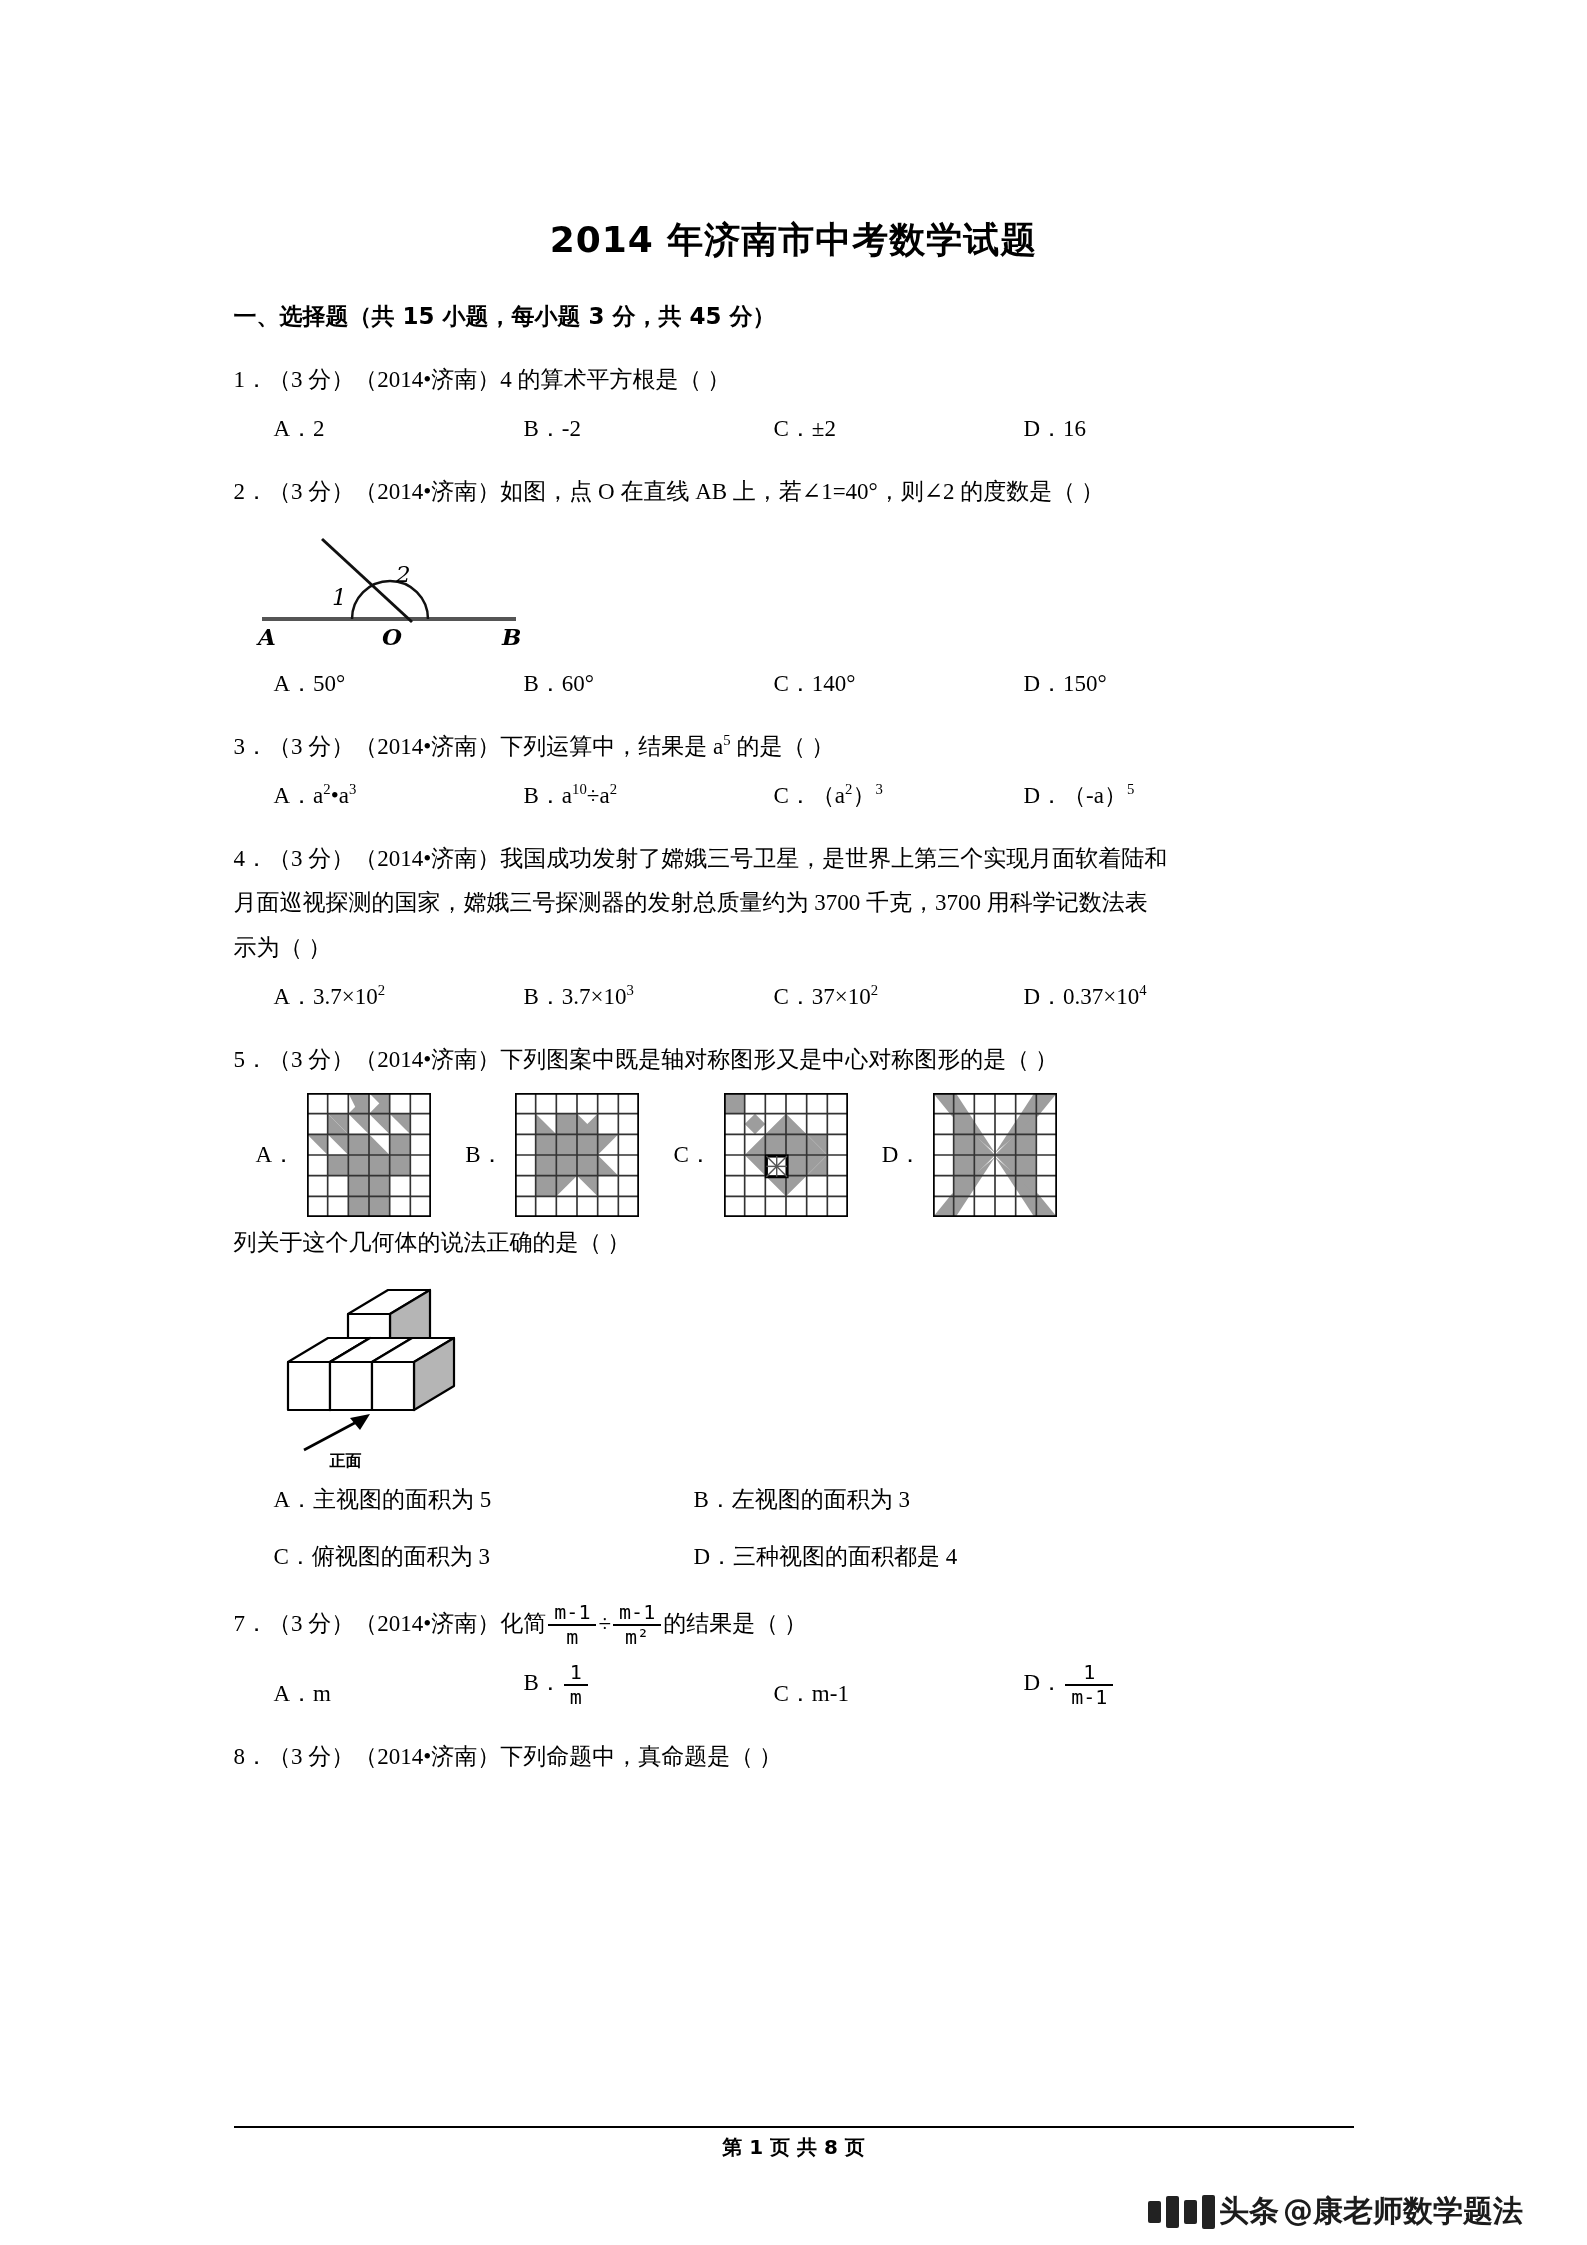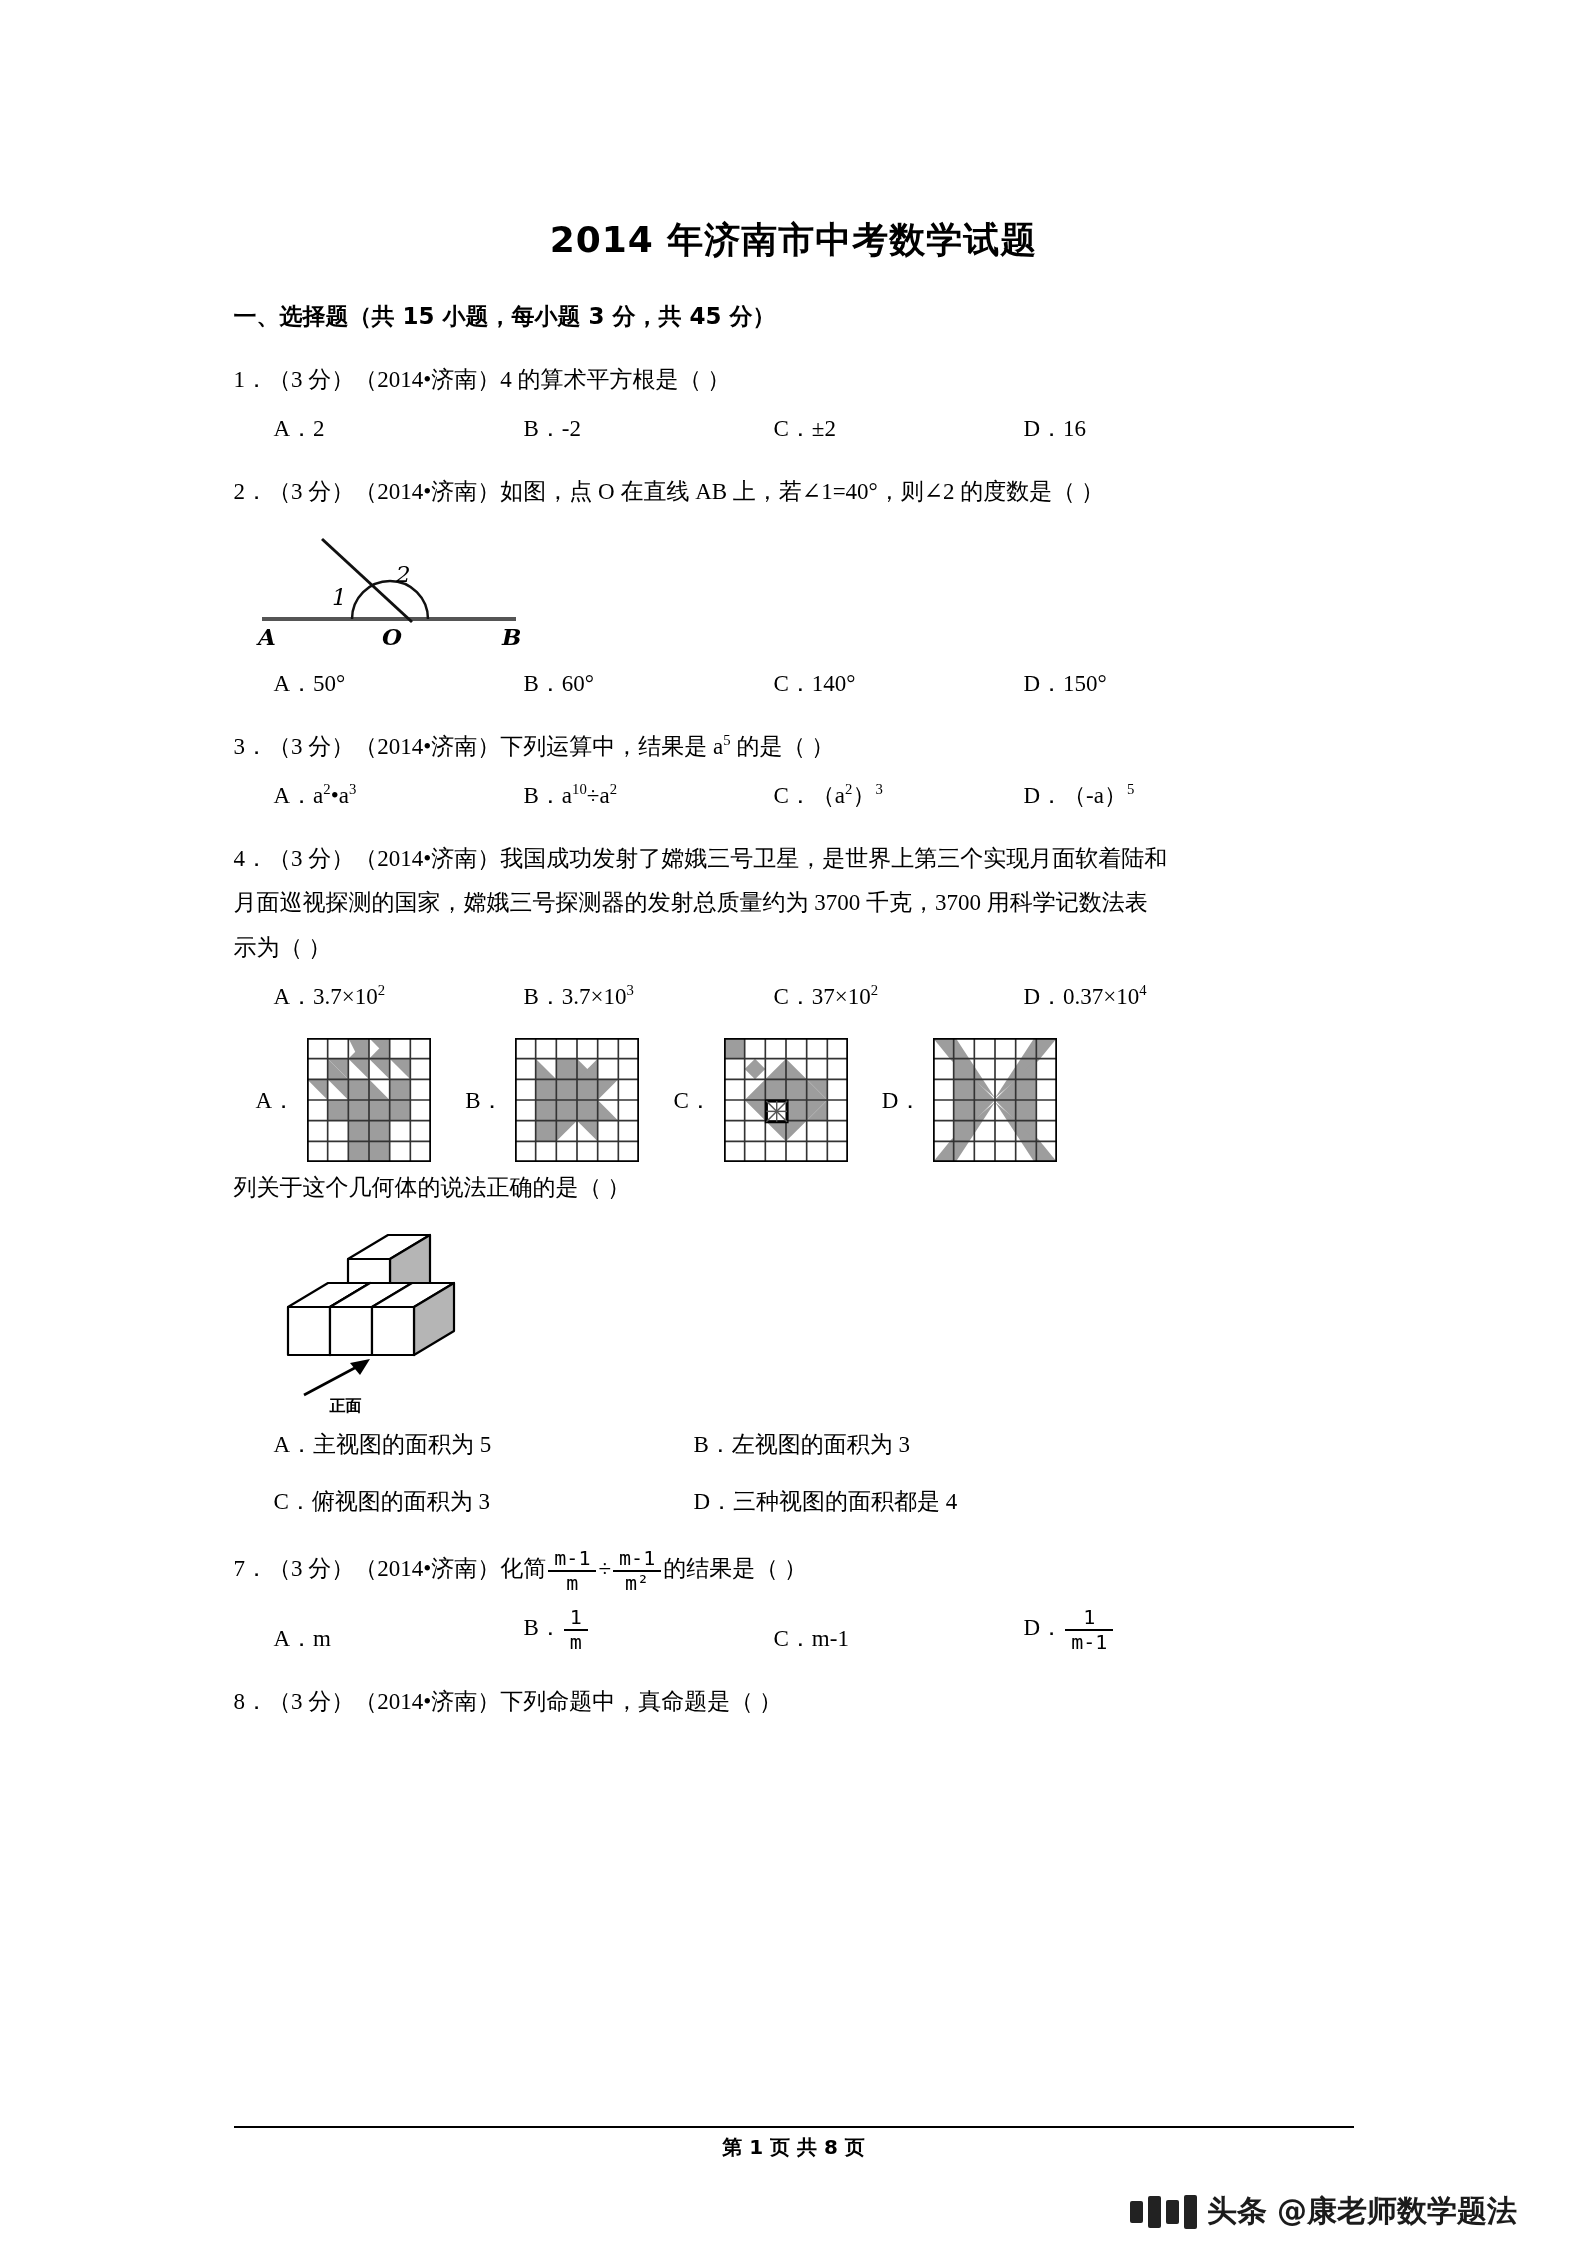--- a/index.html
+++ b/index.html
@@ -55,22 +55,22 @@
 
   
   .footer {
     position:absolute; left:0; right:0; top:2095px;
     text-align:center; font-size:20px;
     font-family:"DejaVu Sans","Liberation Sans",sans-serif; font-weight:bold;
   }
   .footer .rule { width:1120px; margin:0 auto 6px auto; border-top:2px solid #000; }
 
   .watermark {
-    position:absolute; right:70px; top:2160px;
-    display:flex; align-items:center; gap:10px;
+    position:absolute; right:64px; top:2160px;
+    display:flex; align-items:center; gap:4px;
     font-size:30px; font-weight:bold; color:#1b1b1b;
     font-family:"DejaVu Sans","Liberation Sans",sans-serif;
   }
   .wm-logo { display:flex; align-items:center; gap:5px; }
   .wm-bar { width:13px; background:#222; border-radius:2px; }
 
   
   .anglefig { margin-left:10px; }
 
   
@@ -137,20 +137,21 @@
       <span class="q-line">月面巡视探测的国家，嫦娥三号探测器的发射总质量约为 3700 千克，3700 用科学记数法表</span>
       <span class="q-line">示为（      ）</span>
     </div>
     <div class="opts four">
       <span class="opt">A．3.7×10<sup>2</sup></span>
       <span class="opt">B．3.7×10<sup>3</sup></span>
       <span class="opt">C．37×10<sup>2</sup></span>
       <span class="opt">D．0.37×10<sup>4</sup></span>
     </div>
 
+    <div class="q">5．（3 分）（2014•济南）下列图案中既是轴对称图形又是中心对称图形的是（      ）</div>
     <div class="grid-row">
 
       <div class="grid-item">
         <span class="grid-label">A．</span>
         <svg width="124" height="124" viewBox="0 0 120 120">
           <g fill="#9d9d9d">
             <polygon points="40,0 60,0 50,20"></polygon>
             <polygon points="40,20 60,0 60,20"></polygon>
             <polygon points="60,0 80,0 80,20"></polygon>
             <polygon points="60,20 80,0 80,20"></polygon>

